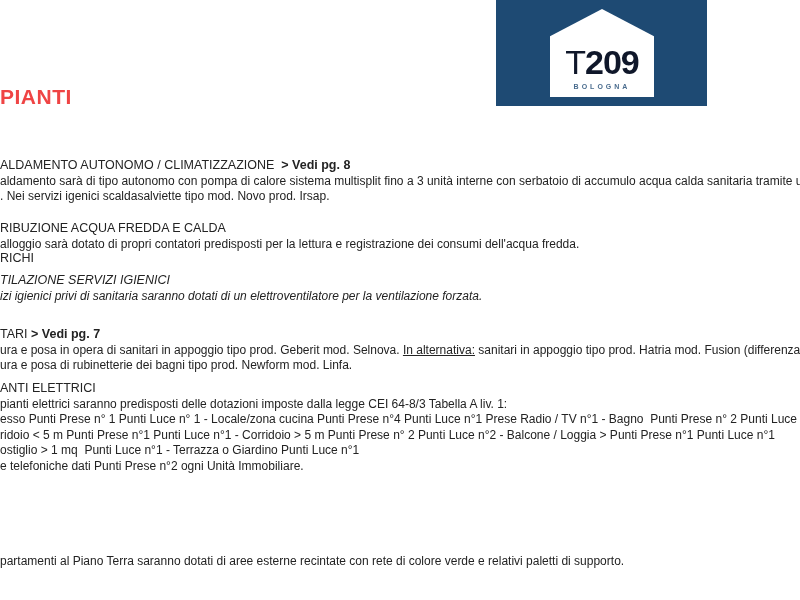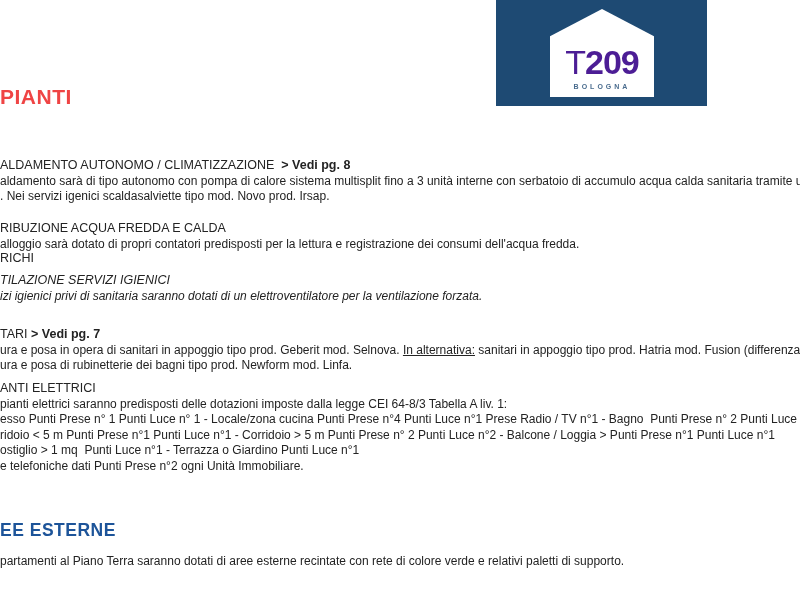--- a/index.html
+++ b/index.html
@@ -14,21 +14,21 @@
   .logo{
     position:absolute;left:496px;top:0;width:211px;height:106px;
     background:#1e4a73;
   }
   .logo-house{
     position:absolute;left:54px;top:9px;width:104px;height:88px;background:#ffffff;
     clip-path:polygon(50% 0%,100% 31%,100% 100%,0% 100%,0% 31%);
   }
   .logo-brand{
     position:absolute;left:0;top:36px;width:104px;text-align:center;
-    color:#4c1d95;font-size:34px;line-height:34px;letter-spacing:-1px;
+    color:#0f172a;font-size:34px;line-height:34px;letter-spacing:-1px;
   }
   .logo-brand .t{font-weight:400;}
   .logo-brand .num{font-weight:700;}
   .logo-city{
     position:absolute;left:0;top:74px;width:104px;text-align:center;
     color:#4a6c8e;font-size:7px;font-weight:700;letter-spacing:3px;
   }
 
   
   .abs{position:absolute;left:0;}
@@ -88,16 +88,15 @@
 
   <div class="abs" style="top:381px;">
     <div class="heading">ANTI ELETTRICI</div>
     <div class="line">pianti elettrici saranno predisposti delle dotazioni imposte dalla legge CEI 64-8/3 Tabella A liv. 1:</div>
     <div class="line">esso Punti Prese n° 1 Punti Luce n° 1 - Locale/zona cucina Punti Prese n°4 Punti Luce n°1 Prese Radio / TV n°1 - Bagno  Punti Prese n° 2 Punti Luce n°2</div>
     <div class="line">ridoio &lt; 5 m Punti Prese n°1 Punti Luce n°1 - Corridoio &gt; 5 m Punti Prese n° 2 Punti Luce n°2 - Balcone / Loggia &gt; Punti Prese n°1 Punti Luce n°1</div>
     <div class="line">ostiglio &gt; 1 mq  Punti Luce n°1 - Terrazza o Giardino Punti Luce n°1</div>
     <div class="line">e telefoniche dati Punti Prese n°2 ogni Unità Immobiliare.</div>
   </div>
 
-  <div class="abs footer-title" style="top:520px;">EE ESTERNE</div>
   <div class="abs line" style="top:554px;">partamenti al Piano Terra saranno dotati di aree esterne recintate con rete di colore verde e relativi paletti di supporto.</div>
 
 </div>
 
 </body></html>

